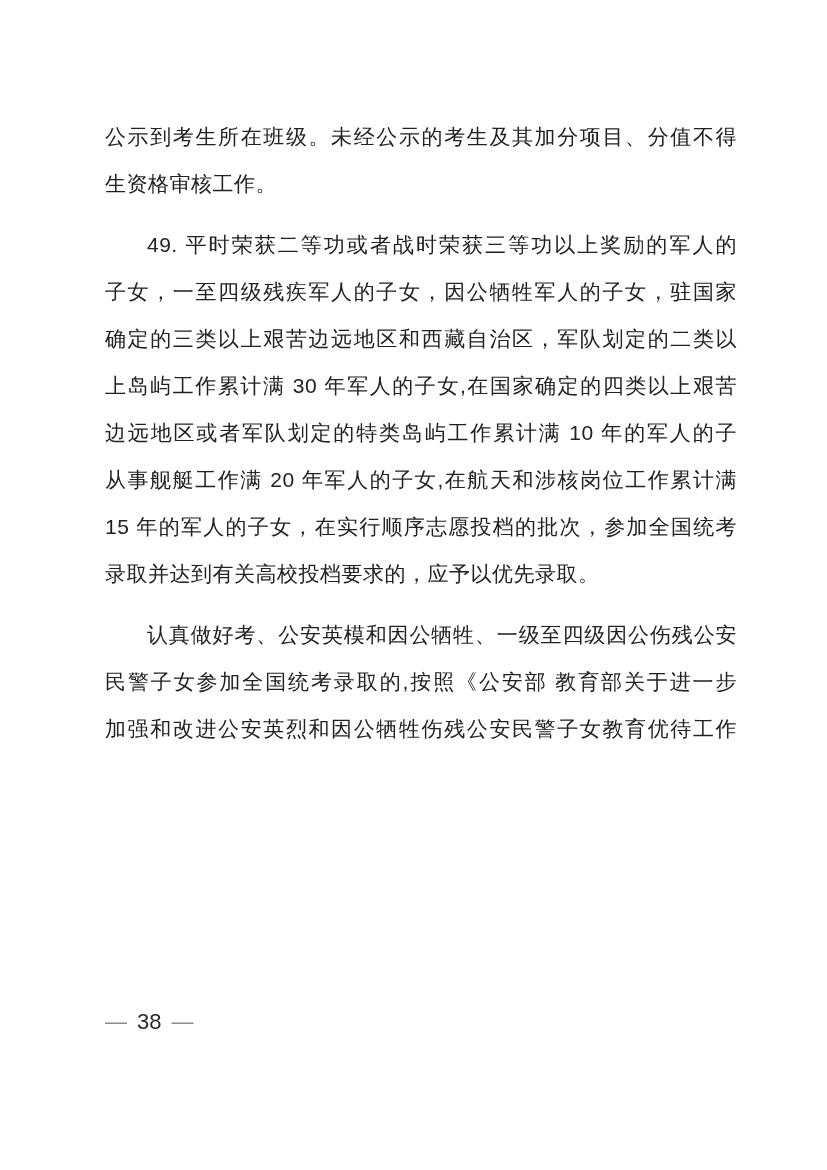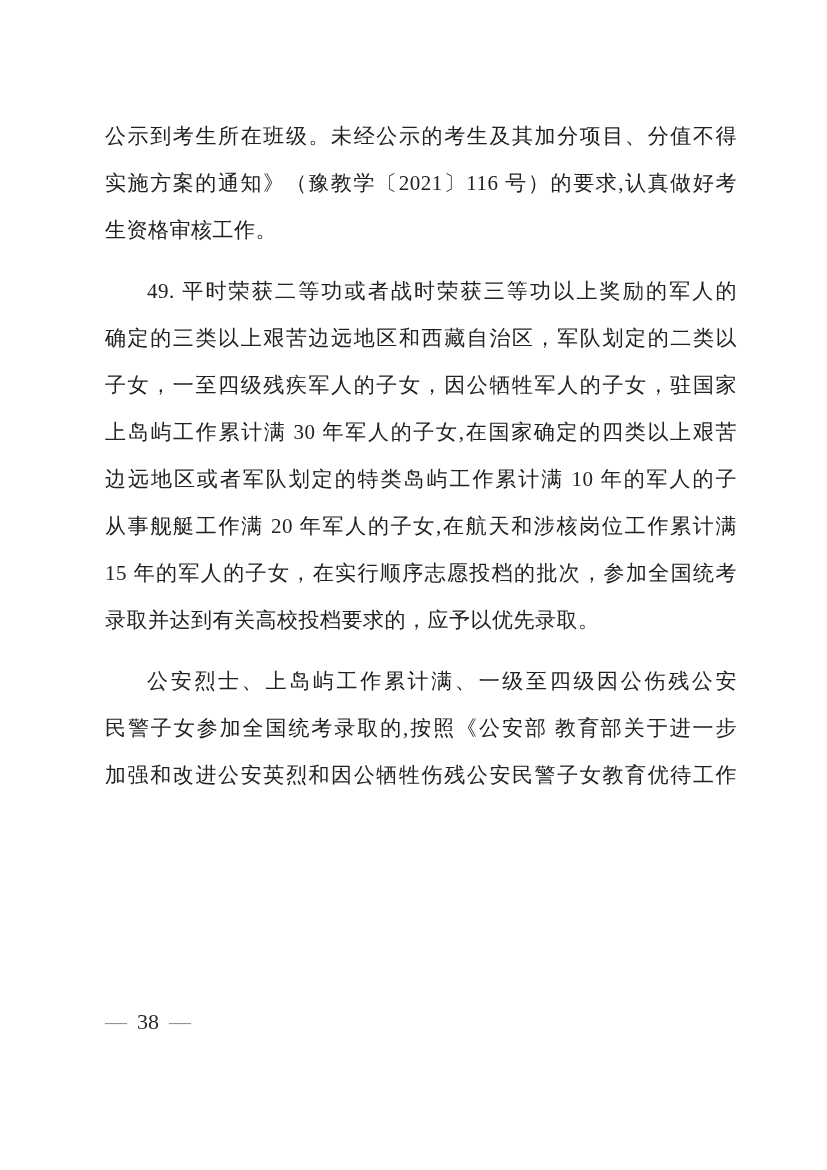--- a/index.html
+++ b/index.html
@@ -6,21 +6,21 @@
     margin: 0;
     padding: 0;
     background: #ffffff;
   }
   .page {
     position: relative;
     width: 827px;
     height: 1170px;
     background: #ffffff;
     overflow: hidden;
-    font-family: Liberation Serif, serif;
+    font-family: Liberation Sans, sans-serif;
     color: #212121;
   }
   .body-text {
     position: absolute;
     left: 105px;
     top: 113px;
     width: 632px;
   }
   .para {
     margin: 0 0 14px 0;
@@ -60,37 +60,36 @@
 </style>
 </head>
 <body>
 
 <div class="page">
 
   <main class="body-text">
 
     <div class="para">
       <span class="line">公示到考生所在班级。未经公示的考生及其加分项目、分值不得</span>
-      <span class="line">实施方案的通知》（豫教学〔2021〕116 号）的要求,认真做好考</span>
       <span class="line last">生资格审核工作。</span>
     </div>
 
     <div class="para">
       <span class="line indent">49. 平时荣获二等功或者战时荣获三等功以上奖励的军人的</span>
+      <span class="line">子女，一至四级残疾军人的子女，因公牺牲军人的子女，驻国家</span>
       <span class="line">确定的三类以上艰苦边远地区和西藏自治区，军队划定的二类以</span>
-      <span class="line">子女，一至四级残疾军人的子女，因公牺牲军人的子女，驻国家</span>
       <span class="line">上岛屿工作累计满 30 年军人的子女,在国家确定的四类以上艰苦</span>
       <span class="line">边远地区或者军队划定的特类岛屿工作累计满 10 年的军人的子</span>
       <span class="line">从事舰艇工作满 20 年军人的子女,在航天和涉核岗位工作累计满</span>
       <span class="line">15 年的军人的子女，在实行顺序志愿投档的批次，参加全国统考</span>
       <span class="line last">录取并达到有关高校投档要求的，应予以优先录取。</span>
     </div>
 
     <div class="para">
-      <span class="line indent">公安烈士、上岛屿工作累计满、一级至四级因公伤残公安</span>
+      <span class="line indent">认真做好考、公安英模和因公牺牲、一级至四级因公伤残公安</span>
       <span class="line">民警子女参加全国统考录取的,按照《公安部 教育部关于进一步</span>
       <span class="line">加强和改进公安英烈和因公牺牲伤残公安民警子女教育优待工作</span>
     </div>
 
   </main>
 
   <footer class="page-footer">
     <span class="dash">—</span><span class="num">38</span><span class="dash">—</span>
   </footer>
 

